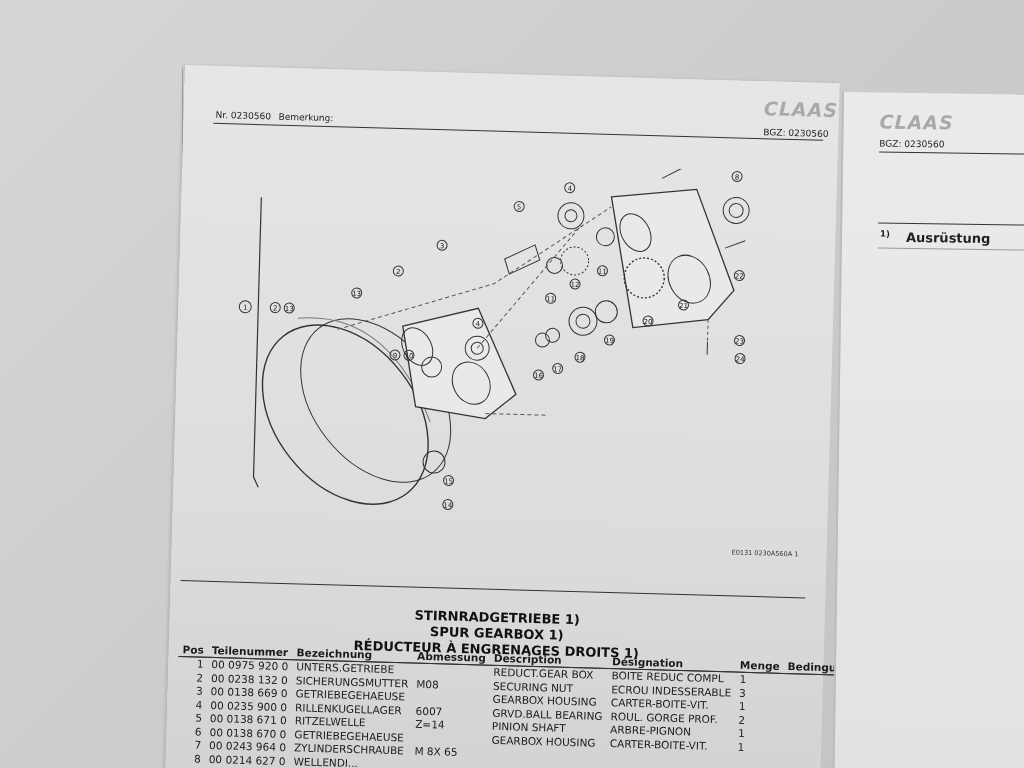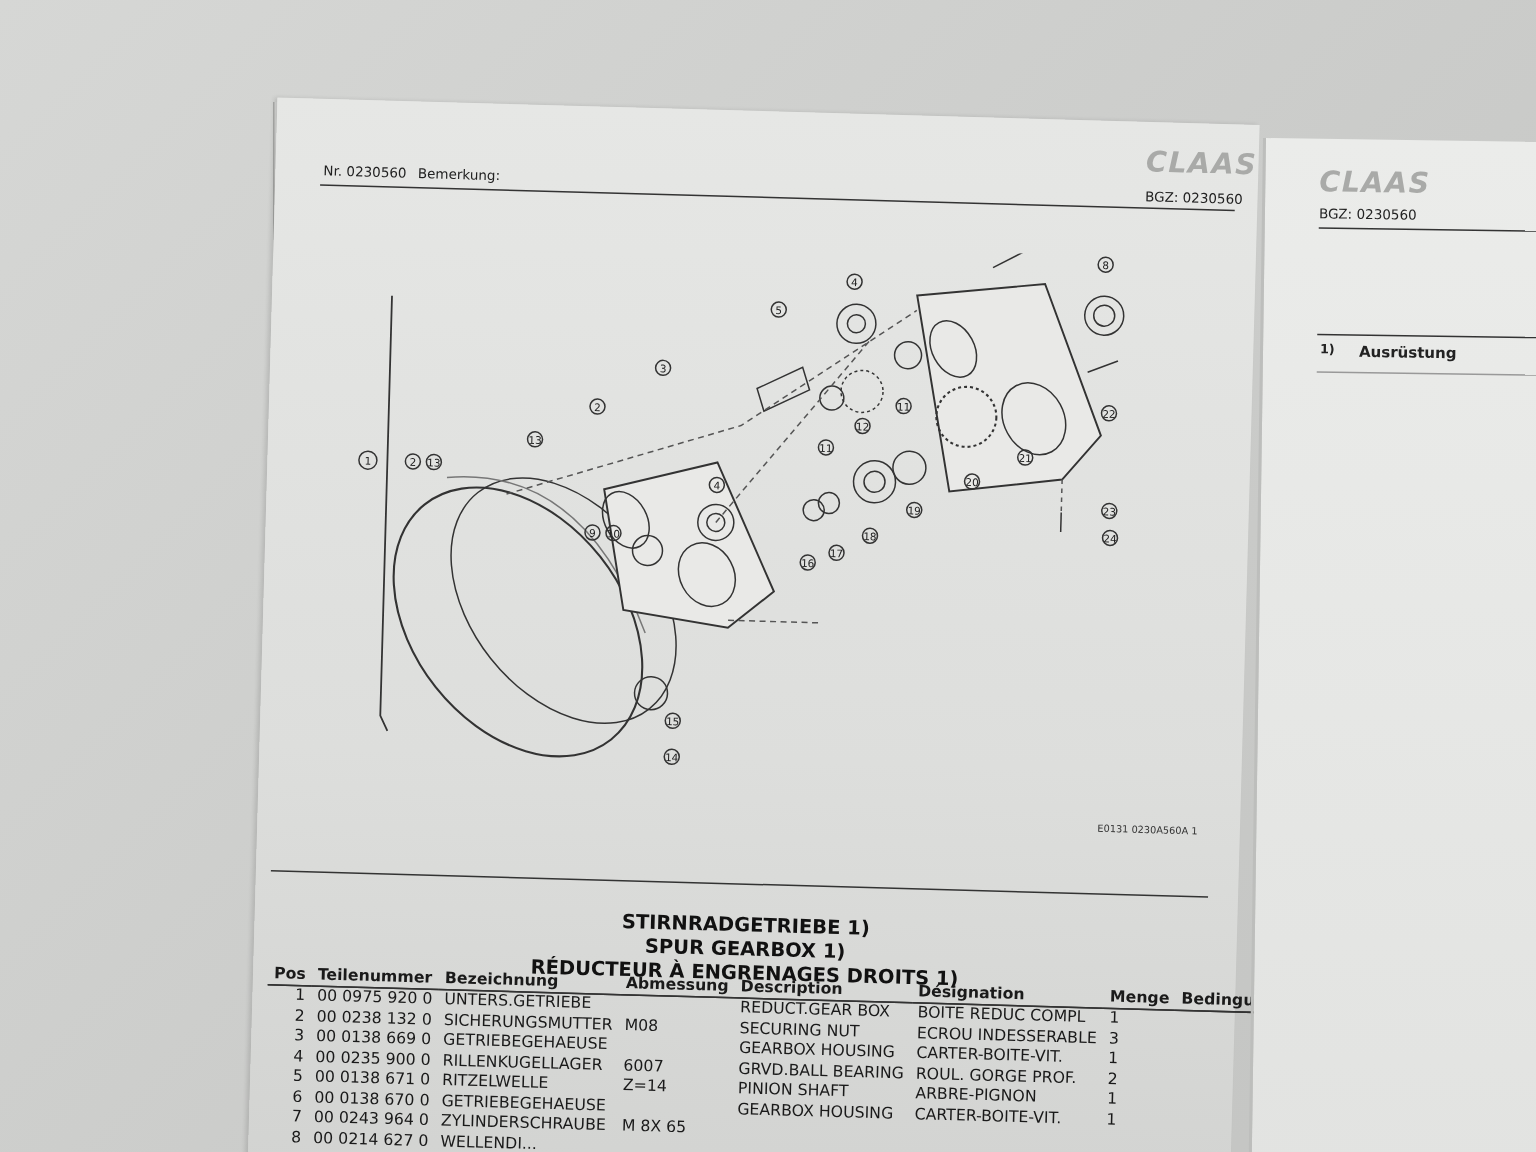--- a/index.html
+++ b/index.html
@@ -44,21 +44,21 @@
       position: absolute; left: 10px; top: 578px; width: 630px;
       border-collapse: collapse; font-size: 10.5px; color: #1a1a1a;
     }
     table.parts th {
       text-align: left; font-weight: bold; font-size: 10.5px; padding: 0 4px 1px 4px;
       border-bottom: 1px solid #333; white-space: nowrap;
     }
     table.parts td { padding: 0 4px; line-height: 13.5px; white-space: nowrap; vertical-align: top; }
     td.pos, th.pos { text-align: right; width: 20px; }
     th.bed { font-size: 7px; font-weight: bold; }
-    .rp-title { position: absolute; font-size: 10px; font-weight: bold; color: #222; text-align: center; }
+    .rp-title { position: absolute; font-size: 13px; font-weight: bold; color: #222; text-align: center; }
     .rp-num { position: absolute; font-size: 8.5px; font-weight: bold; color: #222; }
   </style>
 </head>
 <body>
 
 <div class="bg-wall"></div>
 <div class="page-left-edge"></div>
 
 <div class="page-left">
   <div class="hdr" style="left:32px;top:44px;">Nr. 0230560</div>

